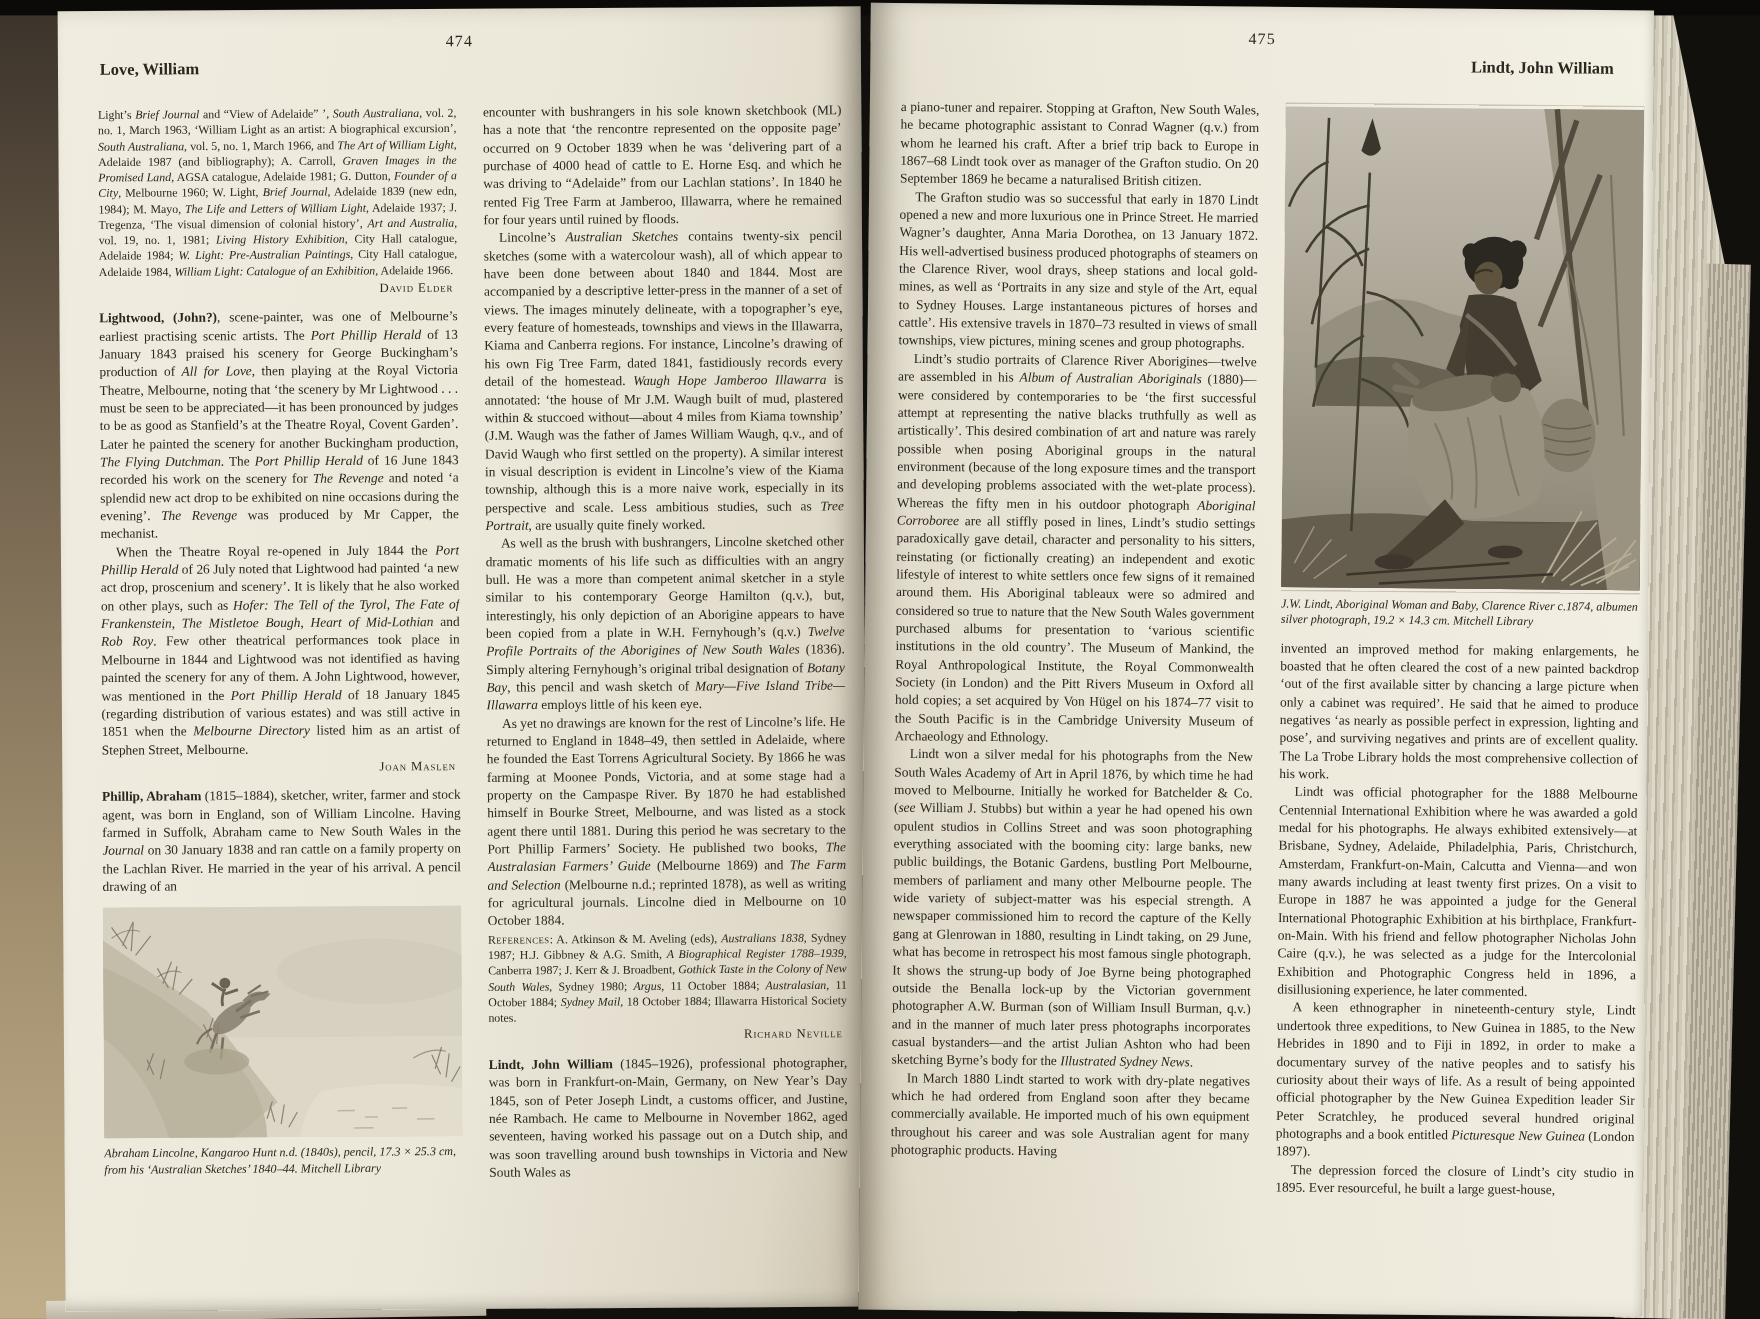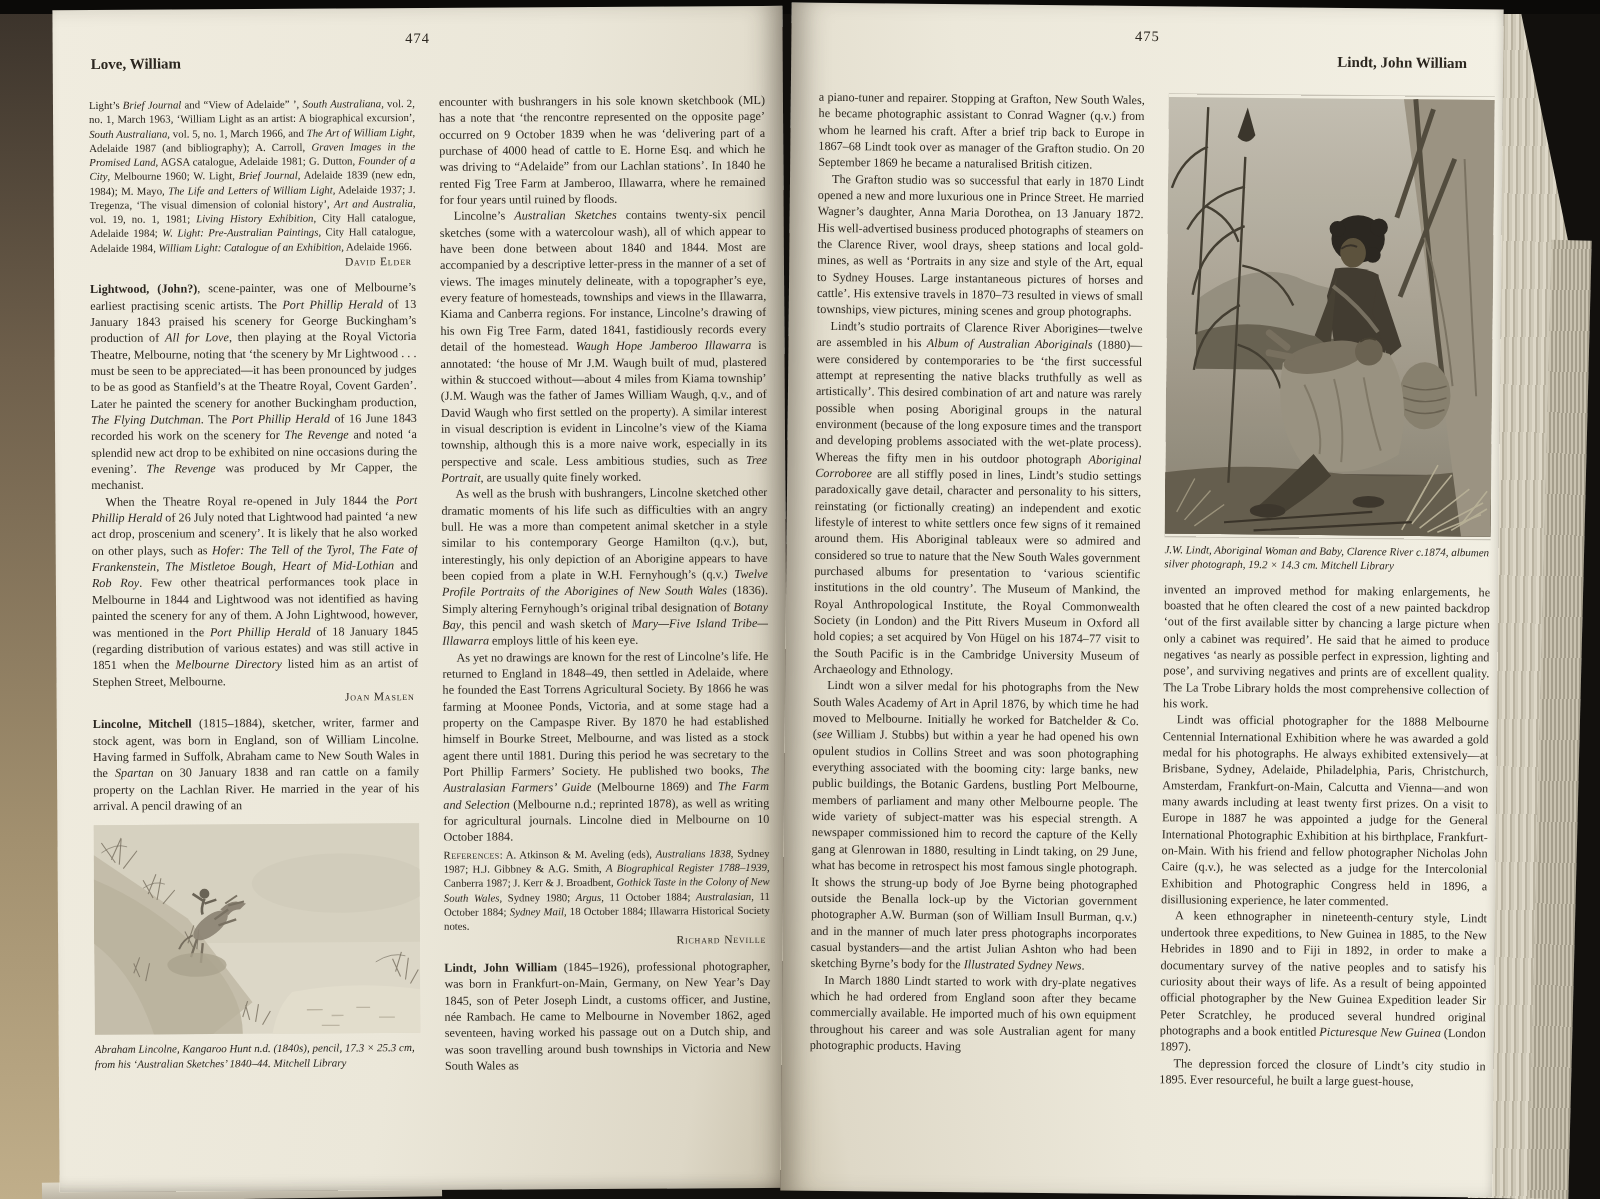--- a/index.html
+++ b/index.html
@@ -64,21 +64,21 @@
 
   <div class="page page-left">
     <div class="pgnum">474</div>
     <div class="runhead rh-left">Love, William</div>
     <div class="col c1L">
         <p class="para refs">Light’s <i>Brief Journal</i> and “View of Adelaide” ’, <i>South Australiana</i>, vol. 2, no. 1, March 1963, ‘William Light as an artist: A biographical excursion’, <i>South Australiana</i>, vol. 5, no. 1, March 1966, and <i>The Art of William Light</i>, Adelaide 1987 (and bibliography); A. Carroll, <i>Graven Images in the Promised Land</i>, AGSA catalogue, Adelaide 1981; G. Dutton, <i>Founder of a City</i>, Melbourne 1960; W. Light, <i>Brief Journal</i>, Adelaide 1839 (new edn, 1984); M. Mayo, <i>The Life and Letters of William Light</i>, Adelaide 1937; J. Tregenza, ‘The visual dimension of colonial history’, <i>Art and Australia</i>, vol. 19, no. 1, 1981; <i>Living History Exhibition</i>, City Hall catalogue, Adelaide 1984; <i>W. Light: Pre-Australian Paintings</i>, City Hall catalogue, Adelaide 1984, <i>William Light: Catalogue of an Exhibition</i>, Adelaide 1966.</p>
         <div class="sig">David Elder</div>
         <p class="para gap"><b>Lightwood, (John?)</b>, scene-painter, was one of Melbourne’s earliest practising scenic artists. The <i>Port Phillip Herald</i> of 13 January 1843 praised his scenery for George Buckingham’s production of <i>All for Love</i>, then playing at the Royal Victoria Theatre, Melbourne, noting that ‘the scenery by Mr Lightwood . . . must be seen to be appreciated—it has been pronounced by judges to be as good as Stanfield’s at the Theatre Royal, Covent Garden’. Later he painted the scenery for another Buckingham production, <i>The Flying Dutchman</i>. The <i>Port Phillip Herald</i> of 16 June 1843 recorded his work on the scenery for <i>The Revenge</i> and noted ‘a splendid new act drop to be exhibited on nine occasions during the evening’. <i>The Revenge</i> was produced by Mr Capper, the mechanist.</p>
         <p class="para ind">When the Theatre Royal re-opened in July 1844 the <i>Port Phillip Herald</i> of 26 July noted that Lightwood had painted ‘a new act drop, proscenium and scenery’. It is likely that he also worked on other plays, such as <i>Hofer: The Tell of the Tyrol</i>, <i>The Fate of Frankenstein</i>, <i>The Mistletoe Bough</i>, <i>Heart of Mid-Lothian</i> and <i>Rob Roy</i>. Few other theatrical performances took place in Melbourne in 1844 and Lightwood was not identified as having painted the scenery for any of them. A John Lightwood, however, was mentioned in the <i>Port Phillip Herald</i> of 18 January 1845 (regarding distribution of various estates) and was still active in 1851 when the <i>Melbourne Directory</i> listed him as an artist of Stephen Street, Melbourne.</p>
         <div class="sig">Joan Maslen</div>
-        <p class="para gap"><b>Lincolne, Mitchell</b> (1815–1884), sketcher, writer, farmer and stock agent, was born in England, son of William Lincolne. Having farmed in Suffolk, Abraham came to New South Wales in the <i>Spartan</i> on 30 January 1838 and ran cattle on a family property on the Lachlan River. He married in the year of his arrival. A pencil drawing of an</p>
+        <p class="para gap"><b>Phillip, Abraham</b> (1815–1884), sketcher, writer, farmer and stock agent, was born in England, son of William Lincolne. Having farmed in Suffolk, Abraham came to New South Wales in the <i>Journal</i> on 30 January 1838 and ran cattle on a family property on the Lachlan River. He married in the year of his arrival. A pencil drawing of an</p>
         <figure class="fig">
       <svg viewBox="0 0 330 212" height="212">
         <rect width="330" height="212" fill="#dcd7c7"></rect>
         <rect x="0" y="0" width="330" height="120" fill="#d6d1c0"></rect>
         <ellipse cx="250" cy="60" rx="90" ry="30" fill="#cfcab9" opacity=".8"></ellipse>
         <path d="M0,30 L95,95 L160,180 L120,212 L0,212 Z" fill="#c4bdaa"></path>
         <path d="M0,55 Q60,80 110,130 Q150,170 150,212 L60,212 Q40,150 0,120 Z" fill="#b9b19c" opacity=".8"></path>
         <g stroke="#7d7565" stroke-width="1.1" fill="none" opacity=".85">
           <path d="M18,35 l10,-22 M22,38 l-14,-20 M26,40 l2,-26 M30,44 l14,-18"></path>
           <path d="M55,70 l8,-20 M60,74 l-10,-18 M64,76 l4,-22 M70,80 l12,-14"></path>

